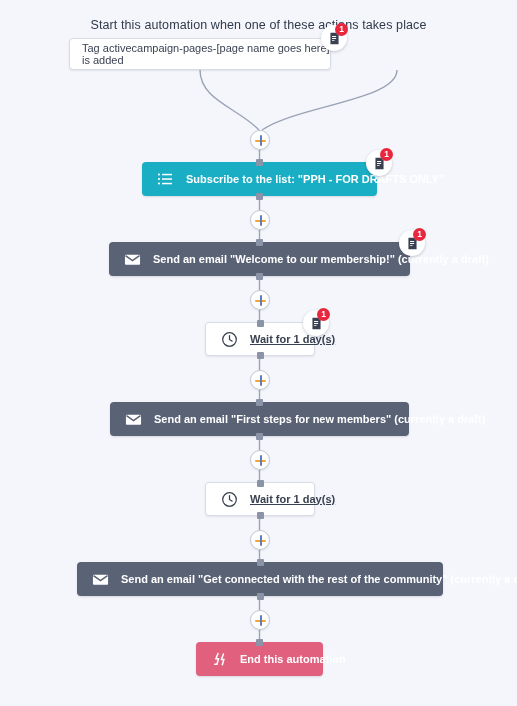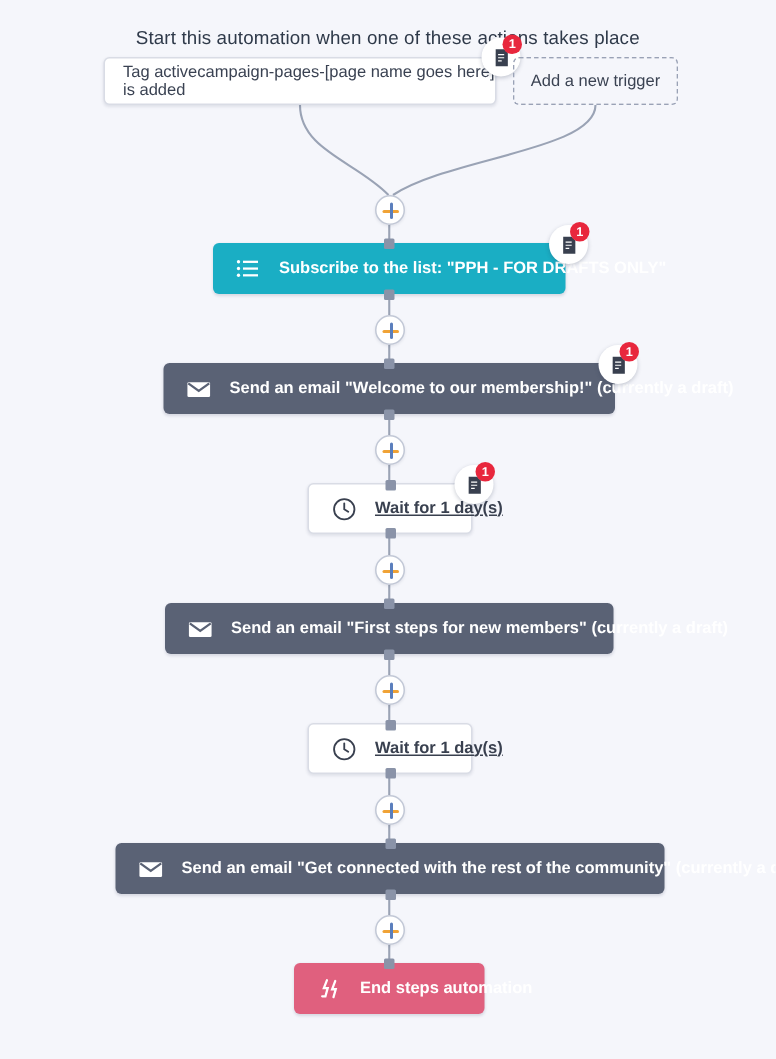--- a/index.html
+++ b/index.html
@@ -205,23 +205,20 @@
   </div>
 
   <div class="notice" style="left:321px; top:25px;">
     <svg width="13" height="13" viewBox="0 0 16 16">
       <path d="M3 1h7l3 3v11H3z" fill="#39404f"></path>
       <path d="M5 5h5v1H5zM5 7.5h5v1H5zM5 10h3v1H5z" fill="#ffffff"></path>
     </svg>
     <span class="count">1</span>
   </div>
 
-  <div class="trigger add-new">
-    <span>Add a new trigger</span>
-  </div>
 
   <div class="plus" style="left:250px; top:130px;">
     <span class="bar-h"></span>
       <span class="bar-v"></span>
   </div>
   <div class="plus" style="left:250px; top:210px;">
     <span class="bar-h"></span>
       <span class="bar-v"></span>
   </div>
   <div class="plus" style="left:250px; top:290px;">
@@ -343,16 +340,16 @@
   </div>
 
   <div class="node pink" style="left:196px; top:642px; width:127px;">
     <span class="port top"></span>
     <span class="node-icon">
       <svg width="17" height="17" viewBox="0 0 18 18">
         <path d="M7.4 2.6 L5.2 8.2 L7.9 8.2 L6.3 14.0 L4.0 14.0" fill="none" stroke="#ffffff" stroke-width="1.6" stroke-linecap="round"></path>
         <path d="M13.2 3.2 L11.0 9.0 L13.6 9.0 L12.0 14.6" fill="none" stroke="#ffffff" stroke-width="1.6" stroke-linecap="round"></path>
       </svg>
     </span>
-    <span class="node-label">End steps automation</span>
+    <span class="node-label">End this automation</span>
   </div>
 
 </div>
 
 </body></html>

